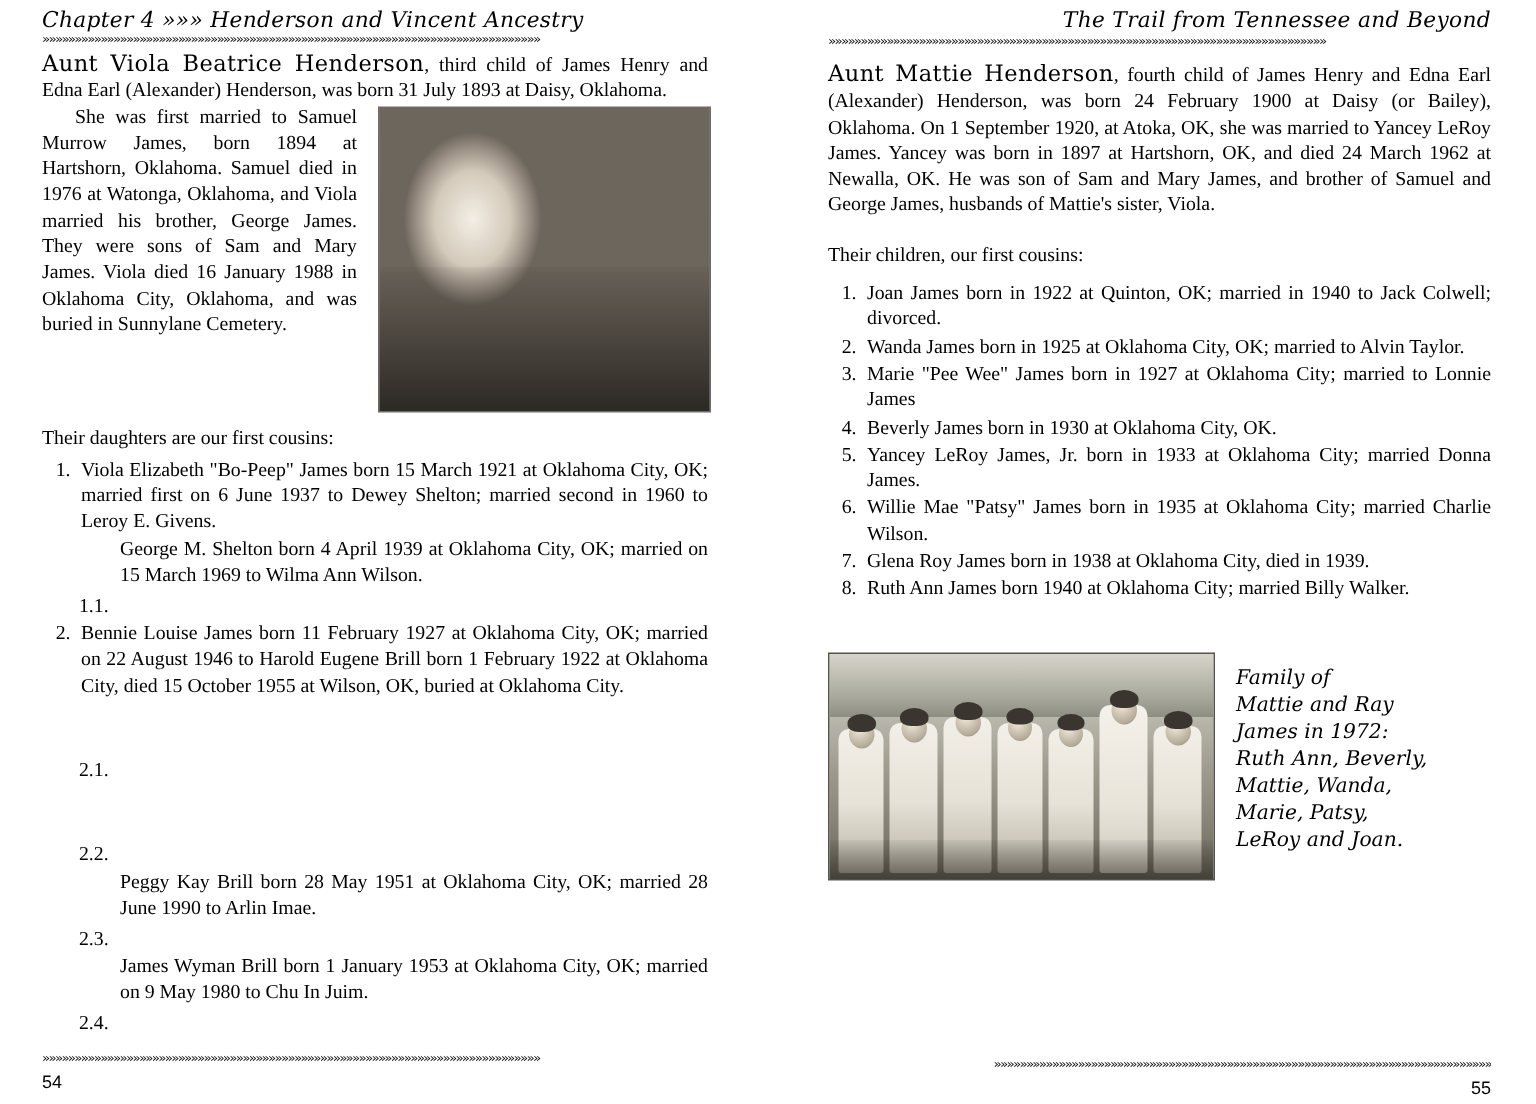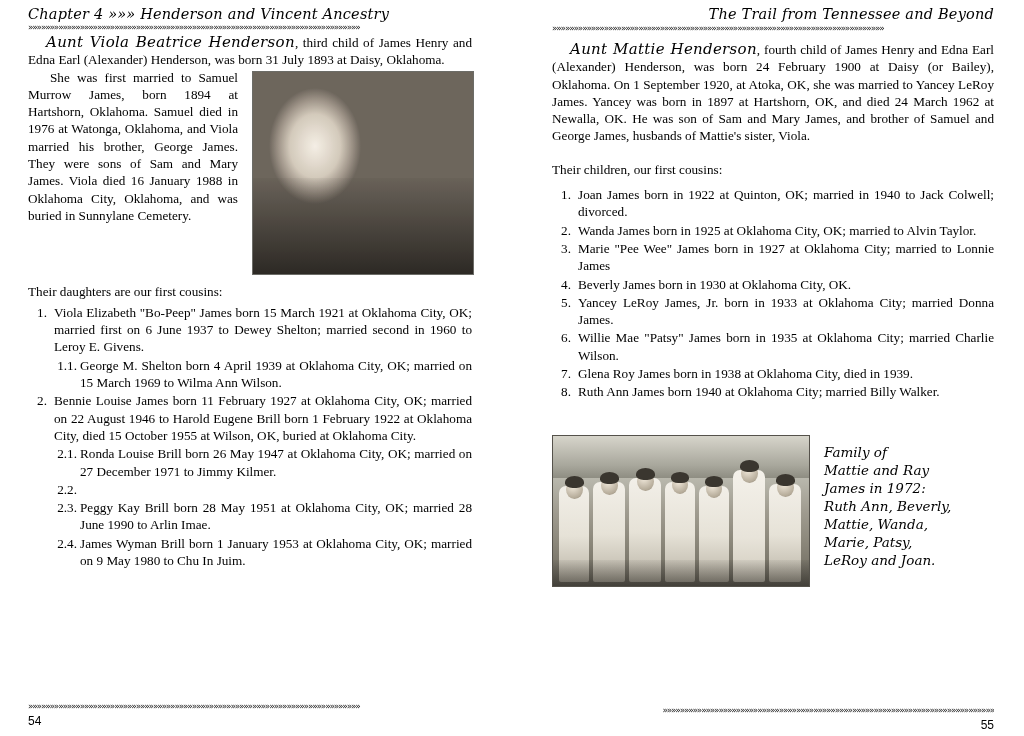--- a/index.html
+++ b/index.html
@@ -69,24 +69,22 @@
     text-align: justify;
   }
   .para {
     margin: 0 0 0 0;
     text-align: justify;
   }
   .para + .para { margin-top: 0px; }
   .indent { text-indent: 22px; }
   .script-name {
     font-family: "DejaVu Serif", serif;
-    font-style: italic;
     font-size: 15px;
     letter-spacing: 0.3px;
-    margin-left: 18px;
   }
   
   .photo-wrap-left {
     float: right;
     margin: 2px 0 2px 14px;
     width: 220px;
   }
   .photo {
     background: #8b8b85;
     position: relative;
@@ -181,23 +179,24 @@
   .li-num {
     width: 26px;
     flex: 0 0 26px;
     text-align: right;
     padding-right: 7px;
     box-sizing: border-box;
   }
   .li-num.sub {
     width: 34px;
     flex: 0 0 34px;
-    text-align: right;
+    text-align: center;
     padding-left: 2px;
     padding-right: 3px;
+    margin-top: 38px;
   }
   .li-text {
     flex: 1 1 auto;
     text-align: justify;
   }
   .li-indented { padding-left: 18px; }
   
   .foot-left {
     position: absolute;
     left: 28px;
@@ -264,21 +263,20 @@
           <div class="li-text">George M. Shelton born 4 April 1939 at Oklahoma City, OK; married on 15 March 1969 to Wilma Ann Wilson.</div>
         </div>
 
         <div class="li">
           <div class="li-num">2.</div>
           <div class="li-text">Bennie Louise James born 11 February 1927 at Oklahoma City, OK; married on 22 August 1946 to Harold Eugene Brill born 1 February 1922 at Oklahoma City, died 15 October 1955 at Wilson, OK, buried at Oklahoma City.</div>
         </div>
 
         <div class="li li-indented">
           <div class="li-num sub">2.1.</div>
-          <div class="li-text">Ronda Louise Brill born 26 May 1947 at Oklahoma City, OK; married on 27 December 1971 to Jimmy Kilmer.</div>
         </div>
 
         <div class="li li-indented">
           <div class="li-num sub">2.2.</div>
         </div>
 
         <div class="li li-indented">
           <div class="li-num sub">2.3.</div>
           <div class="li-text">Peggy Kay Brill born 28 May 1951 at Oklahoma City, OK; married 28 June 1990 to Arlin Imae.</div>
         </div>

